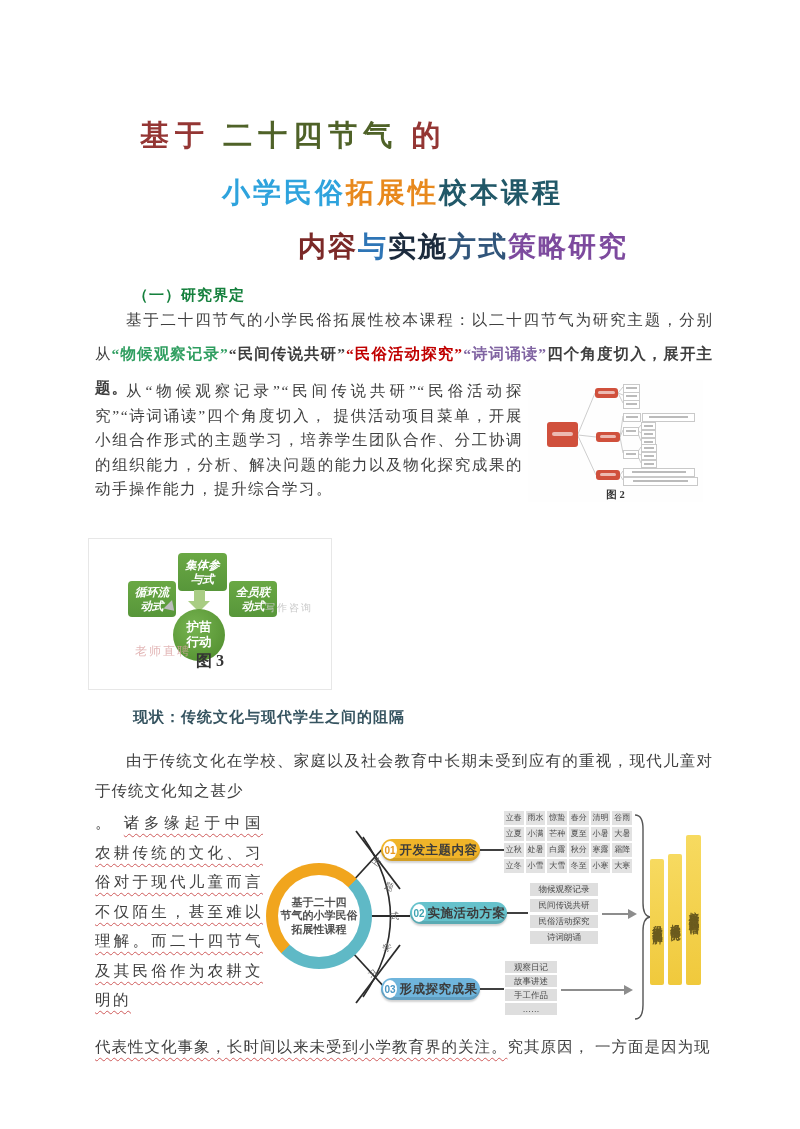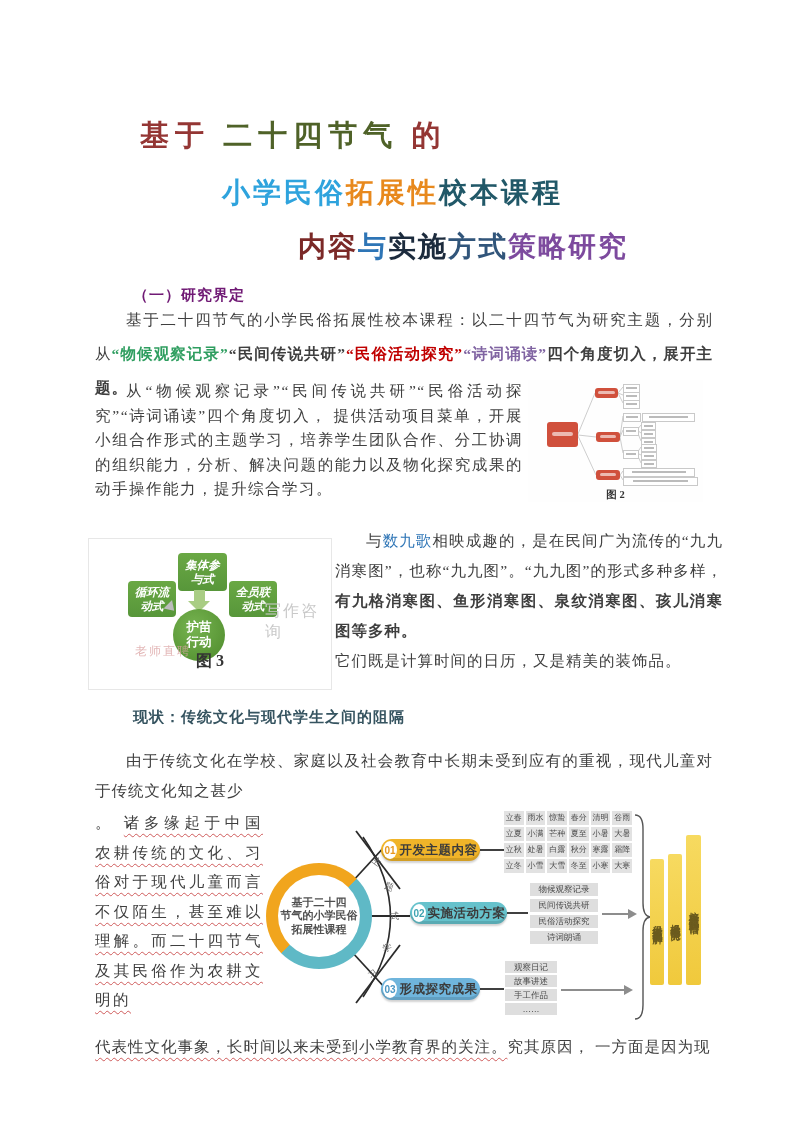--- a/index.html
+++ b/index.html
@@ -12,21 +12,21 @@
   .t1{left:140px;top:116px;font-size:29px;letter-spacing:6px;}
   .t2{left:222px;top:174px;font-size:28px;letter-spacing:3px;}
   .t3{left:298px;top:228px;font-size:28px;letter-spacing:2px;}
   .c-darkred{color:#943634}.c-olive{color:#4f6228}.c-cyan{color:#2ea3dd}
   .c-orange{color:#e8891d}.c-teal{color:#215868}.c-maroon{color:#7b2927}
   .c-blue{color:#2e75b6}.c-navy{color:#1c2b3d}.c-slateblue{color:#31557a}
   .c-purple{color:#7d4a9e}
 
   
   .h-sec{font-size:15px;font-weight:bold;letter-spacing:1px;}
-  .h1{left:133px;top:286px;color:#701a75;}
+  .h1{left:133px;top:286px;color:#15803d;}
   .h2{left:133px;top:708px;color:#365460;}
   .body-par{font-size:15.5px;text-align:justify;letter-spacing:1px;}
   .indent{text-indent:2em;}
   .g-green{color:#2f9e60;font-weight:bold;}
   .g-dark{color:#3f3f3f;font-weight:bold;margin-top:8px;}
   .g-red{color:#c00000;font-weight:bold;}
   .g-purple{color:#8064a2;font-weight:bold;}
   .g-blue{color:#2e75b6;}
   .bold{font-weight:bold;}
   .wavy{text-decoration:underline;text-decoration-style:wavy;text-decoration-color:#cf5b5b;
@@ -63,21 +63,21 @@
         justify-content:center;text-align:center;
         font-family:"Liberation Sans","DejaVu Sans",sans-serif;}
   .gcircle .inner{width:28px;}
   .garrow-stem{position:absolute;left:105px;top:51px;width:11px;height:12px;background:#a9cd84;}
   .garrow-head{position:absolute;left:99px;top:62px;width:0;height:0;
         border-left:11px solid transparent;border-right:11px solid transparent;
         border-top:11px solid #a9cd84;}
   .sarrow{position:absolute;left:76px;top:64px;width:0;height:0;
         border-left:6px solid transparent;border-right:6px solid transparent;
         border-top:9px solid #bcbcbc;transform:rotate(-45deg);}
-  .wm-gray{position:absolute;left:176px;top:62px;color:#c9c9c9;font-size:16px;letter-spacing:2px;}
+  .wm-gray{position:absolute;left:176px;top:62px;color:#c9c9c9;font-size:10px;letter-spacing:2px;}
   .wm-red{position:absolute;left:46px;top:104px;color:#dca5a5;font-size:12px;
           letter-spacing:2px;filter:blur(.6px);opacity:.8;}
 
   
   .fig4{left:258px;top:797px;width:450px;height:228px;}
   .donut{position:absolute;left:8px;top:66px;width:106px;height:106px;border-radius:50%;
          background:conic-gradient(from 0deg,#f1a51d 0 45deg,#5fb9c6 45deg 225deg,#f1a51d 225deg 360deg);}
   .donut::after{content:"";position:absolute;inset:12px;background:#fff;border-radius:50%;}
   .donut-text{position:absolute;left:8px;top:66px;width:106px;height:106px;display:flex;
          flex-direction:column;align-items:center;justify-content:center;z-index:2;
@@ -234,26 +234,20 @@
     <div class="garrow-head"></div>
     <div class="sarrow"></div>
     <div class="gcircle">
         <div class="inner">护苗行动</div>
       </div>
     <div class="wm-gray">写作咨询</div>
     <div class="wm-red">老师直聘</div>
     <div class="fig-cap" style="top:112px;font-size:16px;">图 3</div>
   </div>
 
-  <div class="abs body-par p3">
-    <div class="indent">
-      <span>与</span><span class="g-blue">数九歌</span><span>相映成趣的，是在民间广为流传的“九九消寒图”，也称“九九图”。“九九图”的形式多种多样，</span><span class="bold">有九格消寒图、鱼形消寒图、泉纹消寒图、孩儿消寒图等多种。</span>
-    </div>
-    <div>它们既是计算时间的日历，又是精美的装饰品。</div>
-  </div>
 
   <div class="abs h-sec h2">现状：传统文化与现代学生之间的阻隔</div>
 
   <div class="abs body-par indent p4a">由于传统文化在学校、家庭以及社会教育中长期未受到应有的重视，现代儿童对于传统文化知之甚少</div>
   <div class="abs body-par p4b">
     <span>。 </span><span class="wavy">诸多缘起于中国农耕传统的文化、习俗对于现代儿童而言不仅陌生，甚至难以理解。而二十四节气及其民俗作为农耕文明的</span>
   </div>
   <div class="abs body-par p4c">
     <span class="wavy">代表性文化事象，长时间以来未受到小学教育界的关注。</span><span>究其原因， 一方面是因为现</span>
   </div>

